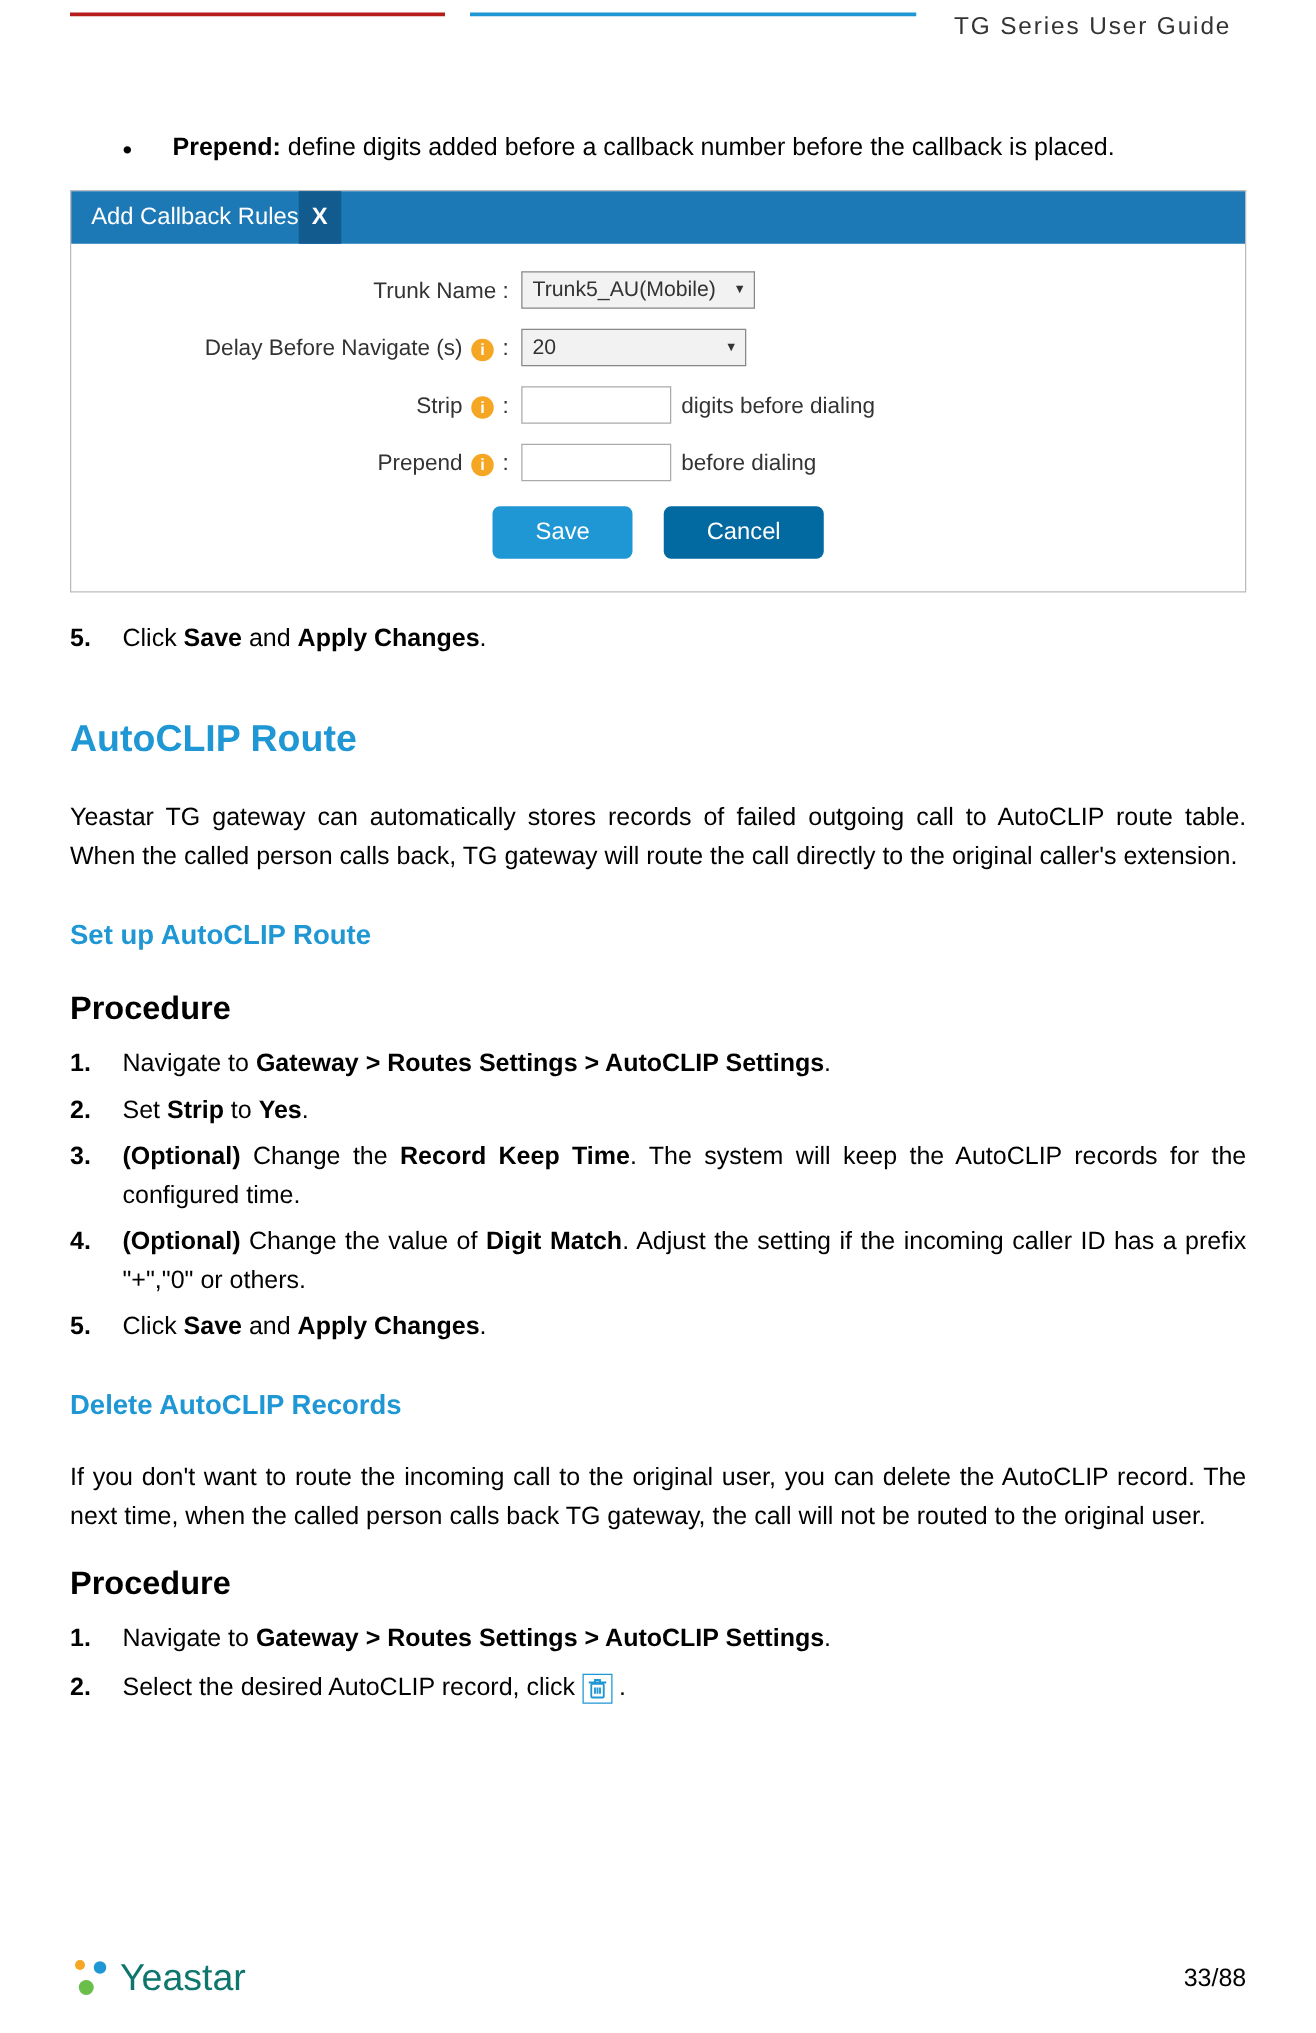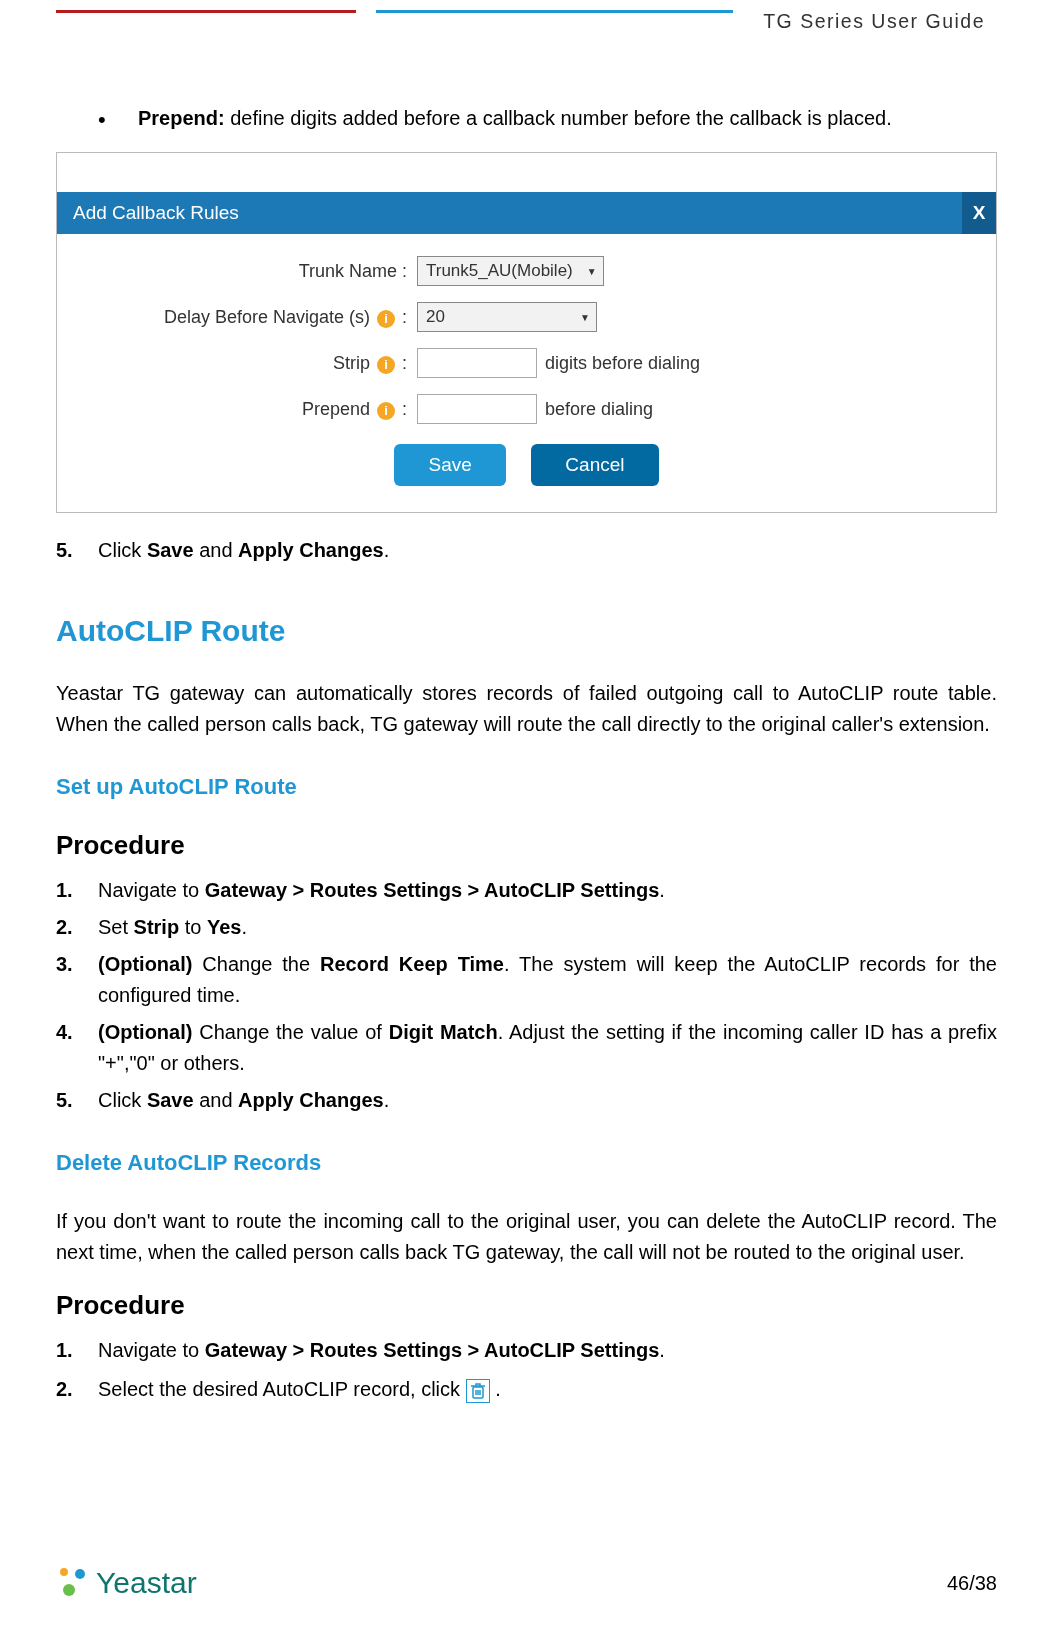--- a/index.html
+++ b/index.html
@@ -50,25 +50,23 @@
   }
   .modal-figure {
     border: 1px solid #bbb;
     margin: 6px 0 22px 0;
     background: #fff;
   }
   .modal-hdr {
     background: #1c79b6;
     color: #fff;
     display: flex;
-    justify-content: space-between;
     align-items: center;
     padding: 10px 0 10px 16px;
     font-size: 19px;
-    margin-top: 39px;
   }
   .modal-close {
     background: #115b8e;
     width: 34px;
     text-align: center;
     padding: 10px 0;
     margin: -10px 0;
     font-weight: bold;
   }
   .modal-body {
@@ -315,14 +313,14 @@
 
 <div class="footer">
   <div class="logo">
     <svg width="34" height="34" viewBox="0 0 34 34">
       <circle cx="8" cy="6" r="4" fill="#f5a623"></circle>
       <circle cx="24" cy="8" r="5" fill="#1f97d4"></circle>
       <circle cx="13" cy="24" r="6" fill="#6abf4b"></circle>
     </svg>
     <span class="logo-text">Yeastar</span>
   </div>
-  <div class="page-num">46/38</div>
+  <div class="page-num">33/88</div>
 </div>
 
 </body></html>

